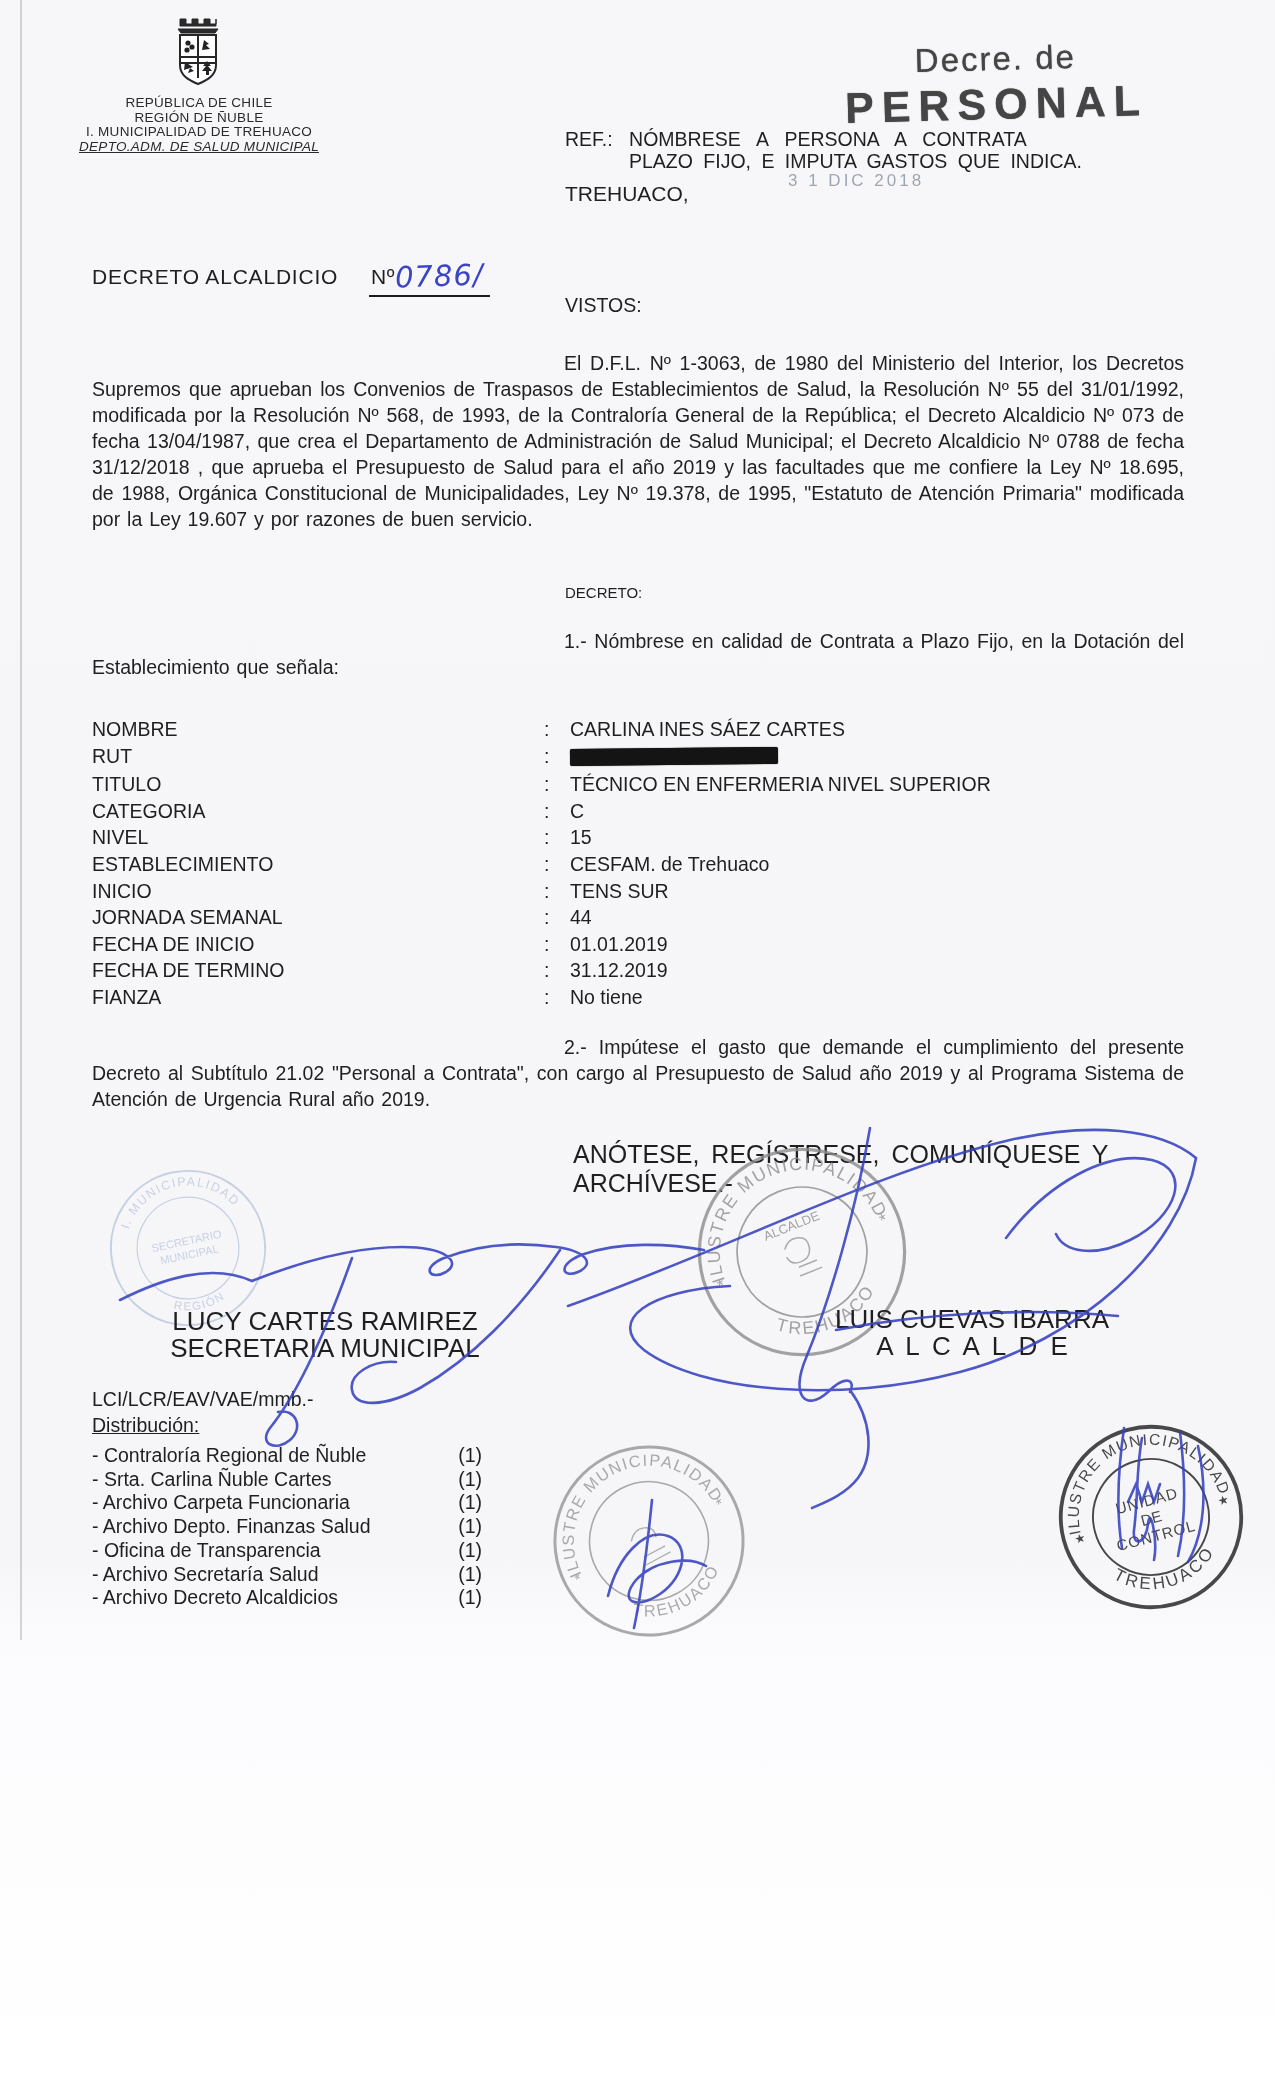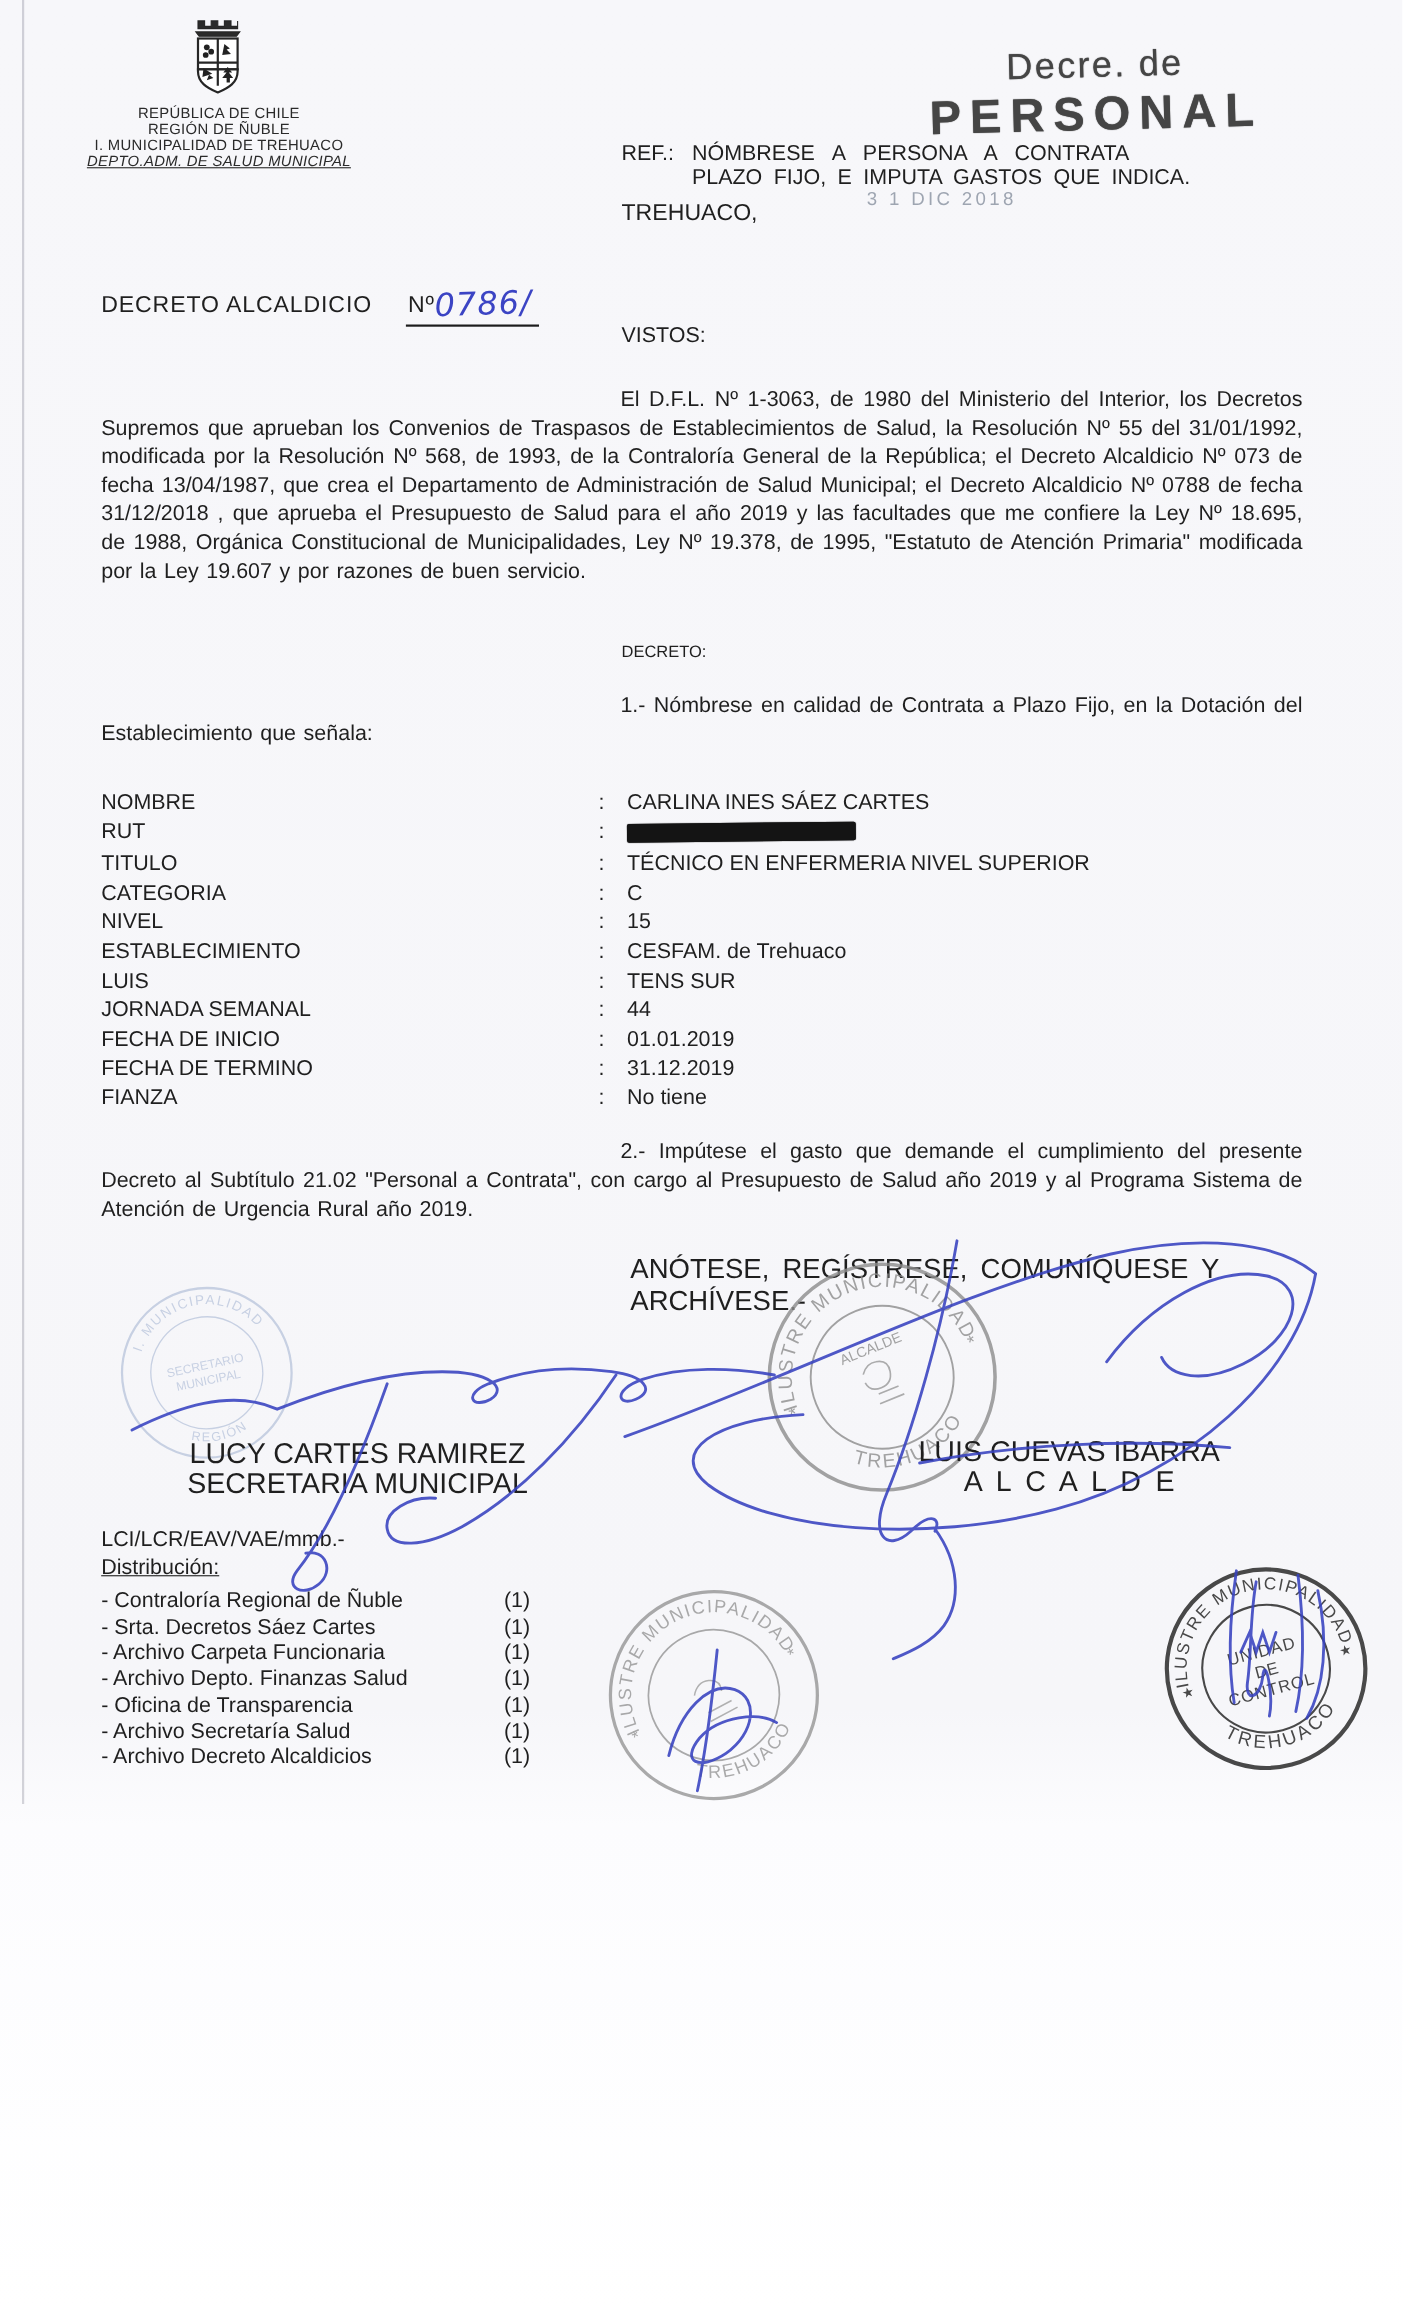--- a/index.html
+++ b/index.html
@@ -134,21 +134,21 @@
         <span class="dot-lbl">NIVEL</span>
         <span class="dot-sep">:</span>
         <span class="dot-val">15</span>
       </div>
     <div class="dot-row">
         <span class="dot-lbl">ESTABLECIMIENTO</span>
         <span class="dot-sep">:</span>
         <span class="dot-val">CESFAM. de Trehuaco</span>
       </div>
     <div class="dot-row">
-        <span class="dot-lbl">LUIS</span>
+        <span class="dot-lbl">INICIO</span>
         <span class="dot-sep">:</span>
         <span class="dot-val">TENS SUR</span>
       </div>
     <div class="dot-row">
         <span class="dot-lbl">JORNADA SEMANAL</span>
         <span class="dot-sep">:</span>
         <span class="dot-val">44</span>
       </div>
     <div class="dot-row">
         <span class="dot-lbl">FECHA DE INICIO</span>
@@ -217,21 +217,21 @@
 
   <div class="abs initials">LCI/LCR/EAV/VAE/mmb.-</div>
 
   <div class="abs dist">
     <div class="dist-title">Distribución:</div>
     <div class="dist-row">
         <span>- Contraloría Regional de Ñuble</span>
         <span>(1)</span>
       </div>
     <div class="dist-row">
-        <span>- Srta. Decretos Sáez Cartes</span>
+        <span>- Srta. Carlina Ñuble Cartes</span>
         <span>(1)</span>
       </div>
     <div class="dist-row">
         <span>- Archivo Carpeta Funcionaria</span>
         <span>(1)</span>
       </div>
     <div class="dist-row">
         <span>- Archivo Depto. Finanzas Salud</span>
         <span>(1)</span>
       </div>

